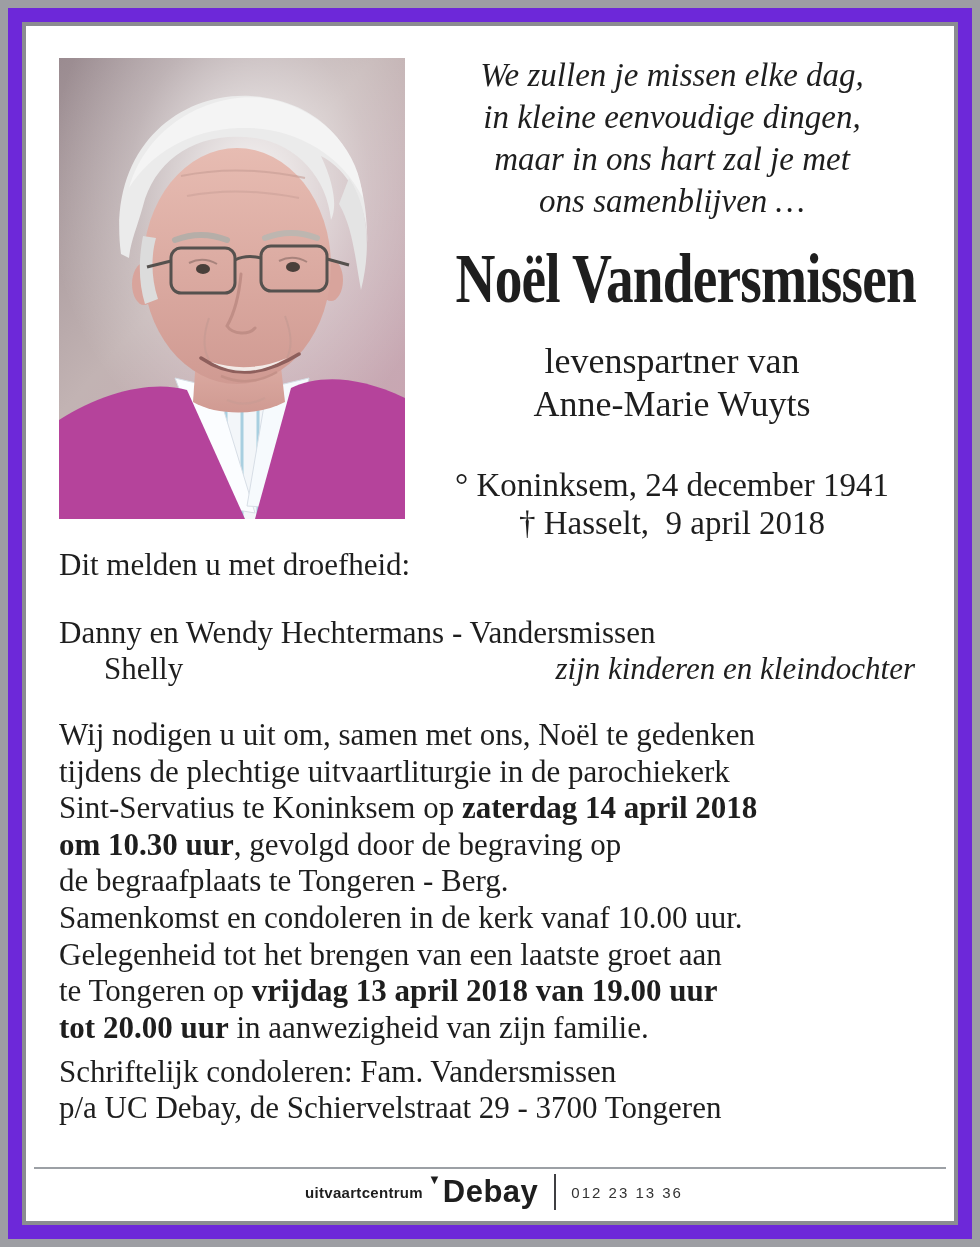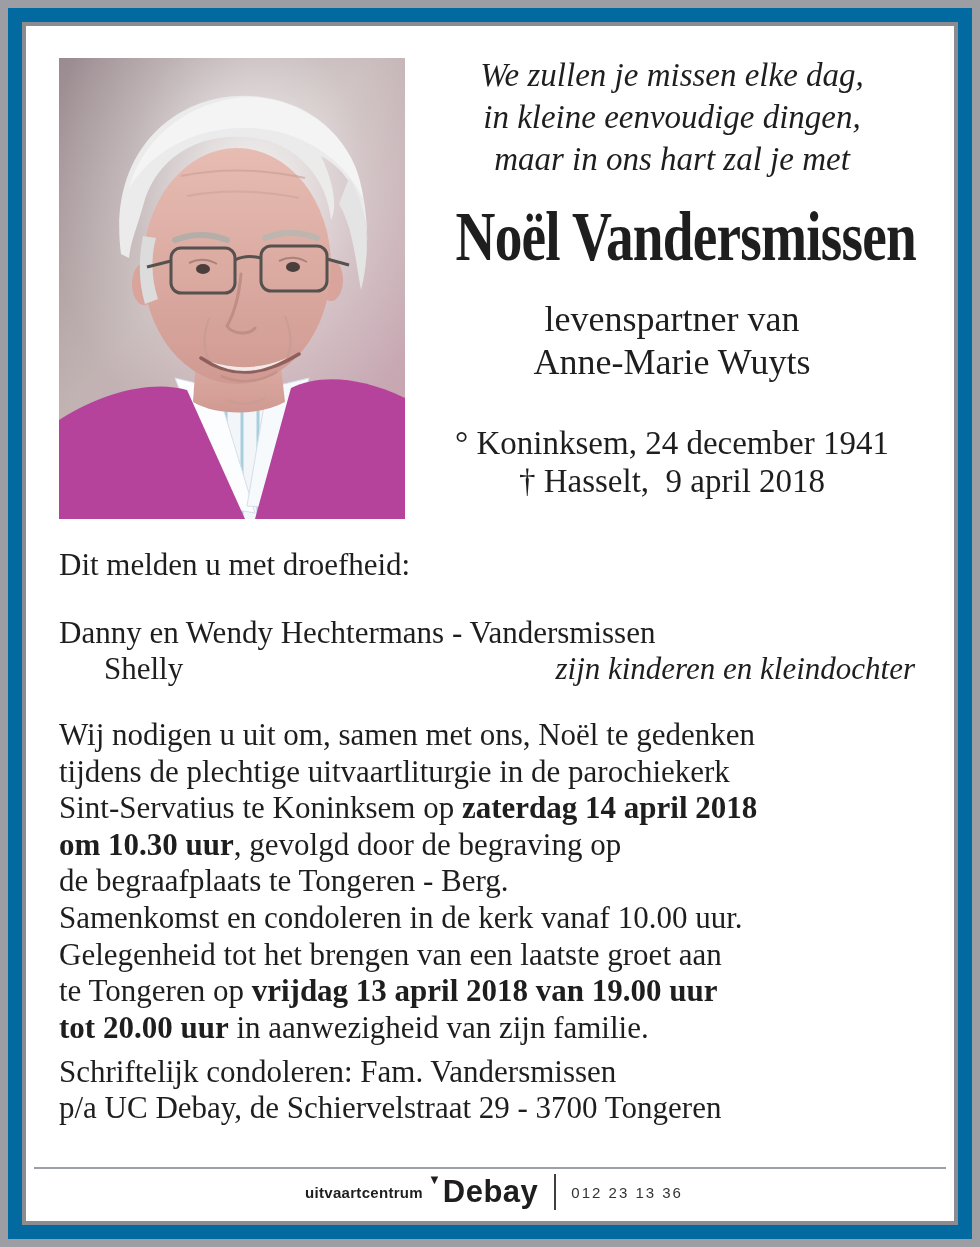--- a/index.html
+++ b/index.html
@@ -2,21 +2,21 @@
 <html><head>
 <meta charset="utf-8">
 <style>
   html,body{margin:0;padding:0;background:#ffffff;}
   .card{
     position:relative;
     box-sizing:border-box;
     width:980px;height:1247px;
     border:8px solid #9d9ea3;
     padding:14px;
-    background:#0369a1;
+    background:#6d28d9;
     font-family:"Liberation Serif", serif;
     color:#1e1e1e;
   }
   .inner{
     position:relative;
     box-sizing:border-box;
     width:100%;height:100%;
     border:4px solid #8b8c91;
     background:#ffffff;
     overflow:hidden;
@@ -163,20 +163,21 @@
       <path d="M152,304 Q188,324 228,300 Q190,316 152,304 Z" fill="#f6f3ef" opacity="0.9"></path>
       <path d="M162,318 Q190,330 218,314" stroke="#c08e86" stroke-width="2.5" fill="none" opacity="0.8"></path>
       <path d="M168,342 Q186,350 206,340" stroke="#c79b93" stroke-width="2" fill="none" opacity="0.55"></path>
     </svg>
 
     <div class="right-col">
       <div class="poem">
         <div>We zullen je missen elke dag,</div>
         <div>in kleine eenvoudige dingen,</div>
         <div>maar in ons hart zal je met</div>
+        <div>ons samenblijven …</div>
       </div>
       <div class="deceased-name">Noël Vandersmissen</div>
       <div class="relation">
         <div>levenspartner van</div>
         <div>Anne-Marie Wuyts</div>
       </div>
       <div class="dates">
         <div>° Koninksem, 24 december 1941</div>
         <div>† Hasselt,&nbsp; 9 april 2018</div>
       </div>

